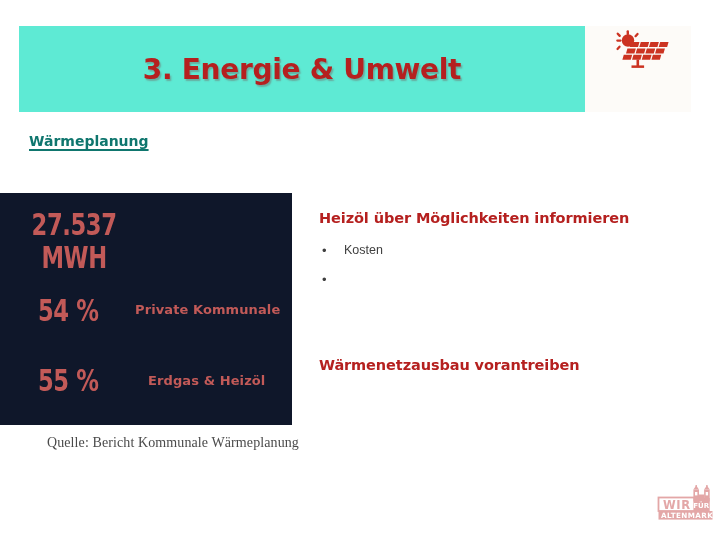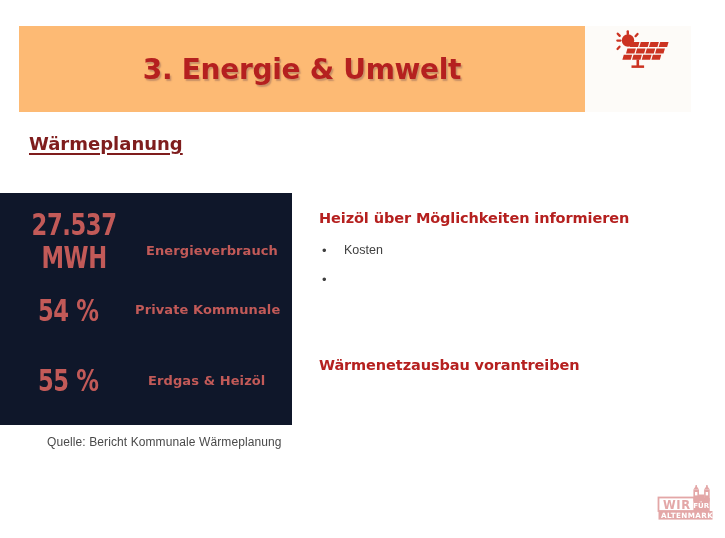--- a/index.html
+++ b/index.html
@@ -16,21 +16,21 @@
     -webkit-font-smoothing: antialiased;
   }
 
   
   #header-band {
     position: absolute;
     left: 19px;
     top: 26px;
     width: 672px;
     height: 86px;
-    background: #fdba74;
+    background: #5eead4;
     box-sizing: border-box;
   }
   #slide-title {
     position: absolute;
     left: 0;
     top: 0;
     width: 566px;
     height: 86px;
     display: flex;
     align-items: center;
@@ -72,24 +72,24 @@
     line-height: 13px;
     text-align: center;
     margin-top: 1px;
   }
 
   
   #section-subtitle {
     position: absolute;
     left: 29px;
     top: 133px;
-    color: #7f1d1d;
-    font-family: "DejaVu Sans", sans-serif;
-    font-weight: bold;
-    font-size: 18px;
+    color: #0f766e;
+    font-family: "DejaVu Sans", sans-serif;
+    font-weight: bold;
+    font-size: 14px;
     text-decoration: underline;
     text-underline-offset: 3px;
     text-decoration-thickness: 1.5px;
   }
 
   
   #stats-panel {
     position: absolute;
     left: 0;
     top: 193px;
@@ -134,22 +134,22 @@
 
   #stat-row-2 { top: 165px; height: 45px; }
   #stat-row-2 .stat-value { margin-left: 38px; }
   #stat-row-2 .stat-label { position: absolute; left: 148px; top: 15px; }
 
   #source-note {
     position: absolute;
     left: 47px;
     top: 435px;
     color: #4A4A4A;
-    font-family: Liberation Sans, sans-serif;
-    font-size: 12px;
+    font-family: Liberation Serif, serif;
+    font-size: 14px;
     letter-spacing: 0.1px;
   }
 
   
   #content-column {
     position: absolute;
     left: 319px;
     top: 210px;
     width: 380px;
   }
@@ -232,21 +232,20 @@
   </svg>
 </div>
 
 <div id="section-subtitle">Wärmeplanung</div>
 
 <div id="stats-panel">
 
   <div class="stat-row" id="stat-row-0">
     <div class="stat-value">27.537
 MWH</div>
-    <div class="stat-label">Energieverbrauch</div>
   </div>
 
   <div class="stat-row" id="stat-row-1">
     <div class="stat-value">54 %</div>
     <div class="stat-label">Private Kommunale</div>
   </div>
 
   <div class="stat-row" id="stat-row-2">
     <div class="stat-value">55 %</div>
     <div class="stat-label">Erdgas &amp; Heizöl</div>

